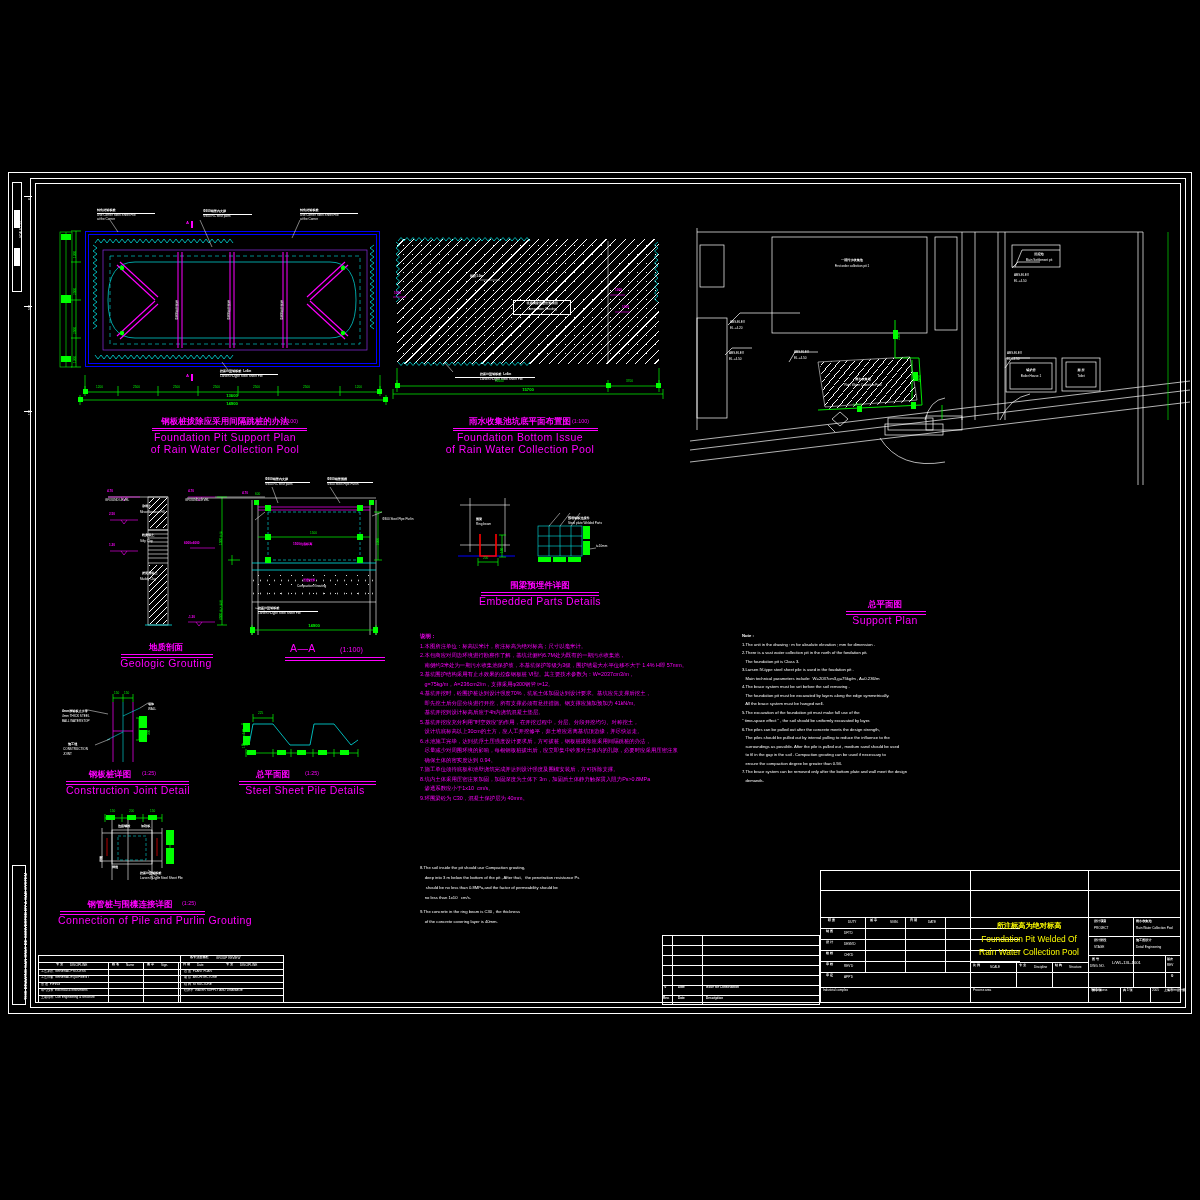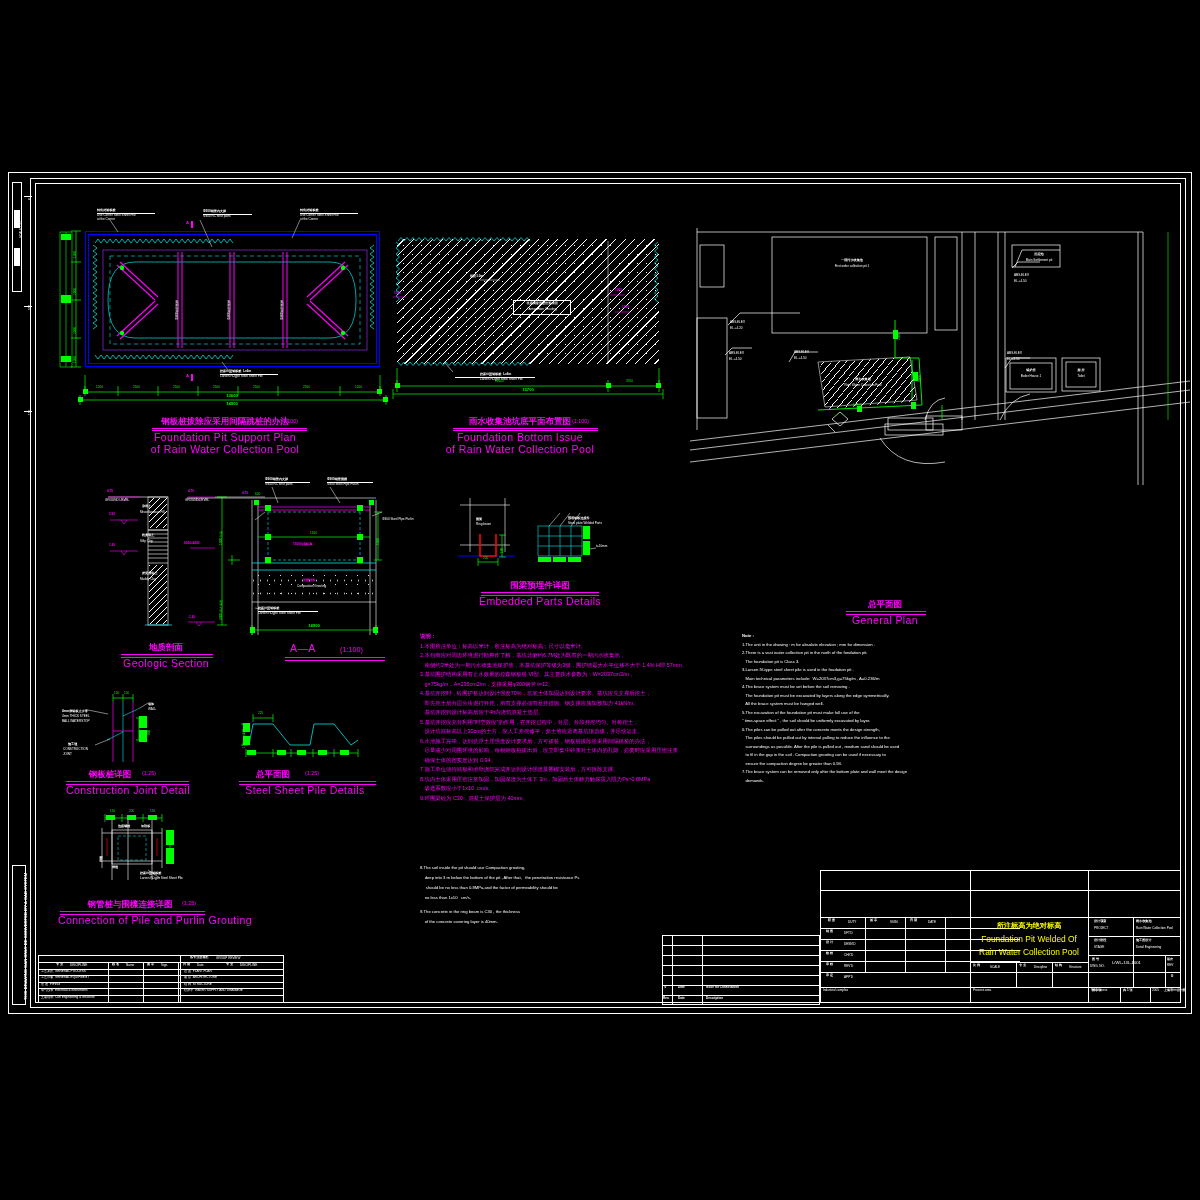--- a/index.html
+++ b/index.html
@@ -418,21 +418,21 @@
     <div class="t tw f3" style="left:729px;top:352px;">ABS.ELEV</div>
     <div class="t tw f3" style="left:729px;top:358px;">EL.+4.50</div>
 
     <div class="t tg f3" style="left:853px;top:404px;">14900</div>
     <div class="t tg f3 vtxt" style="left:919px;top:382px;transform:rotate(-90deg);">8400</div>
     <div class="t tg f3 vtxt" style="left:898px;top:340px;transform:rotate(-90deg);">2500</div>
 
     <div class="t ttl-cn ctr" style="left:885px;top:600px;">总平面图</div>
     <div class="ml" style="left:846px;top:611px;width:80px;height:1px;"></div>
     <div class="ml" style="left:846px;top:613.5px;width:80px;height:1px;"></div>
-    <div class="t ttl-en ctr" style="left:885px;top:615px;">General Plan</div>
+    <div class="t ttl-en ctr" style="left:885px;top:615px;">Support Plan</div>
   </div>
 
   <div>
     <svg style="left:0;top:0;width:1200px;height:1200px;">
       <g stroke="#ffffff" stroke-width="0.6" fill="none">
         <rect x="148" y="497" width="20" height="128"></rect>
         <path d="M108,497 L168,497"></path>
         <path d="M148,563 L168,563"></path>
         <path d="M148,530 L168,530"></path>
 
@@ -489,21 +489,21 @@
     <div class="t tm f3 b" style="left:188px;top:490px;">4.70</div>
     <div class="t tw f3" style="left:185px;top:499px;">GROUND LEVEL</div>
     <div class="t tm f3 b" style="left:184px;top:542px;">6000=6000</div>
     <div class="t tm f3 b" style="left:188px;top:616px;">-1.30</div>
     <div class="t tg f3 vtxt" style="left:220px;top:545px;transform:rotate(-90deg);">1500 坑深</div>
     <div class="t tg f3 vtxt" style="left:220px;top:620px;transform:rotate(-90deg);">4500 插入深度</div>
 
     <div class="t ttl-cn ctr" style="left:166px;top:643px;">地质剖面</div>
     <div class="ml" style="left:121px;top:654px;width:92px;height:1px;"></div>
     <div class="ml" style="left:121px;top:656.5px;width:92px;height:1px;"></div>
-    <div class="t ttl-en ctr" style="left:166px;top:658px;">Geologic Section</div>
+    <div class="t ttl-en ctr" style="left:166px;top:658px;">Geologic Grouting</div>
   </div>
 
   <div>
     <svg style="left:0;top:0;width:1200px;height:1200px;">
       <g stroke="#ffffff" stroke-width="0.6" fill="none">
         <path d="M252,500 L252,635"></path>
         <path d="M258,500 L258,635"></path>
         <path d="M370,500 L370,635"></path>
         <path d="M376,500 L376,635"></path>
         <path d="M252,602 L376,602"></path>

